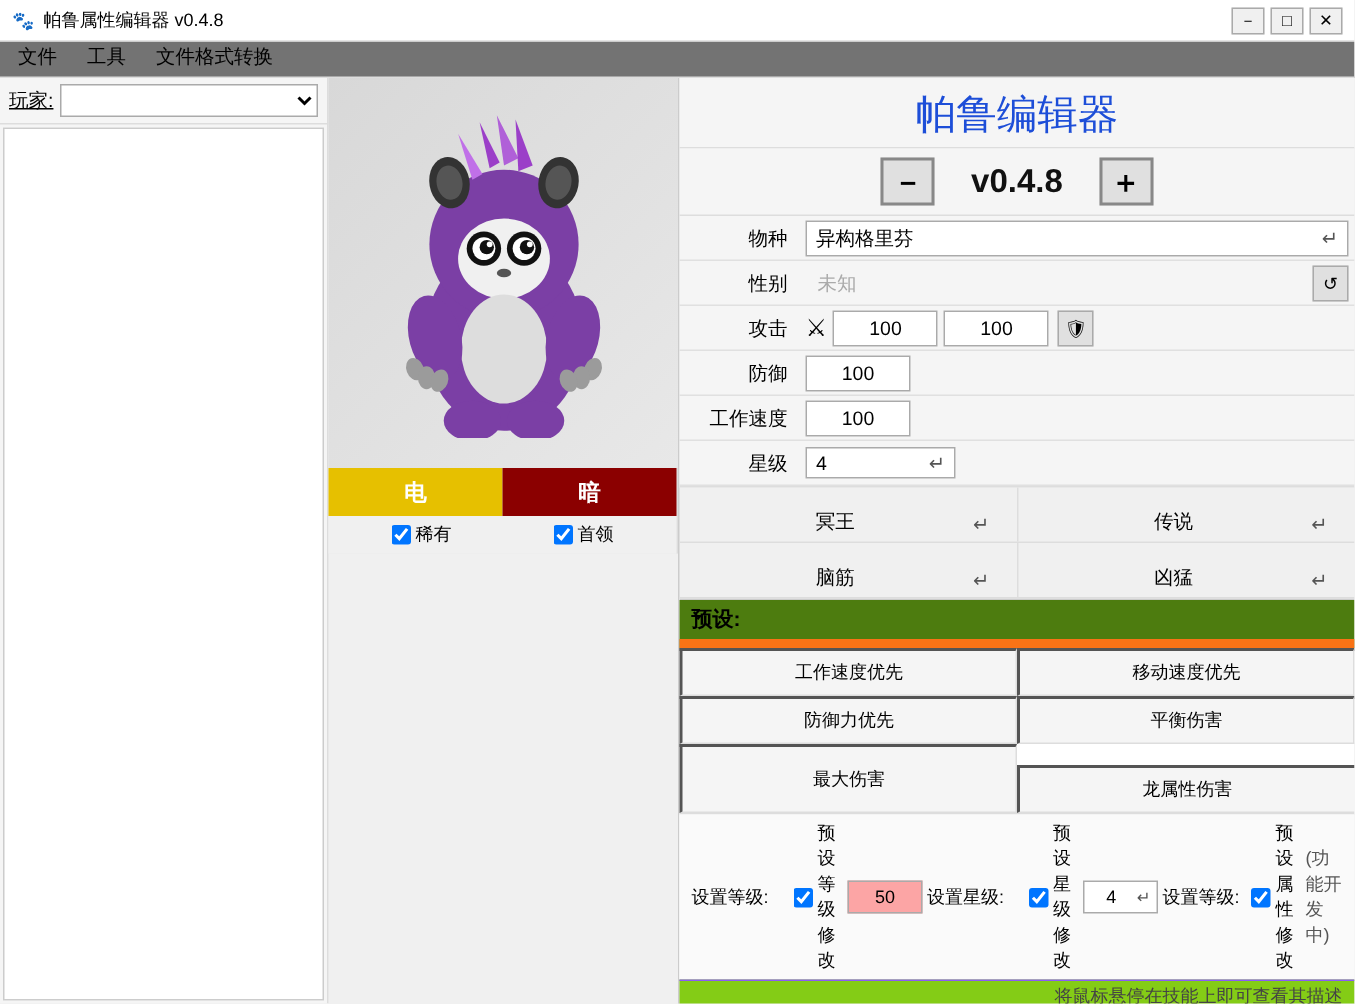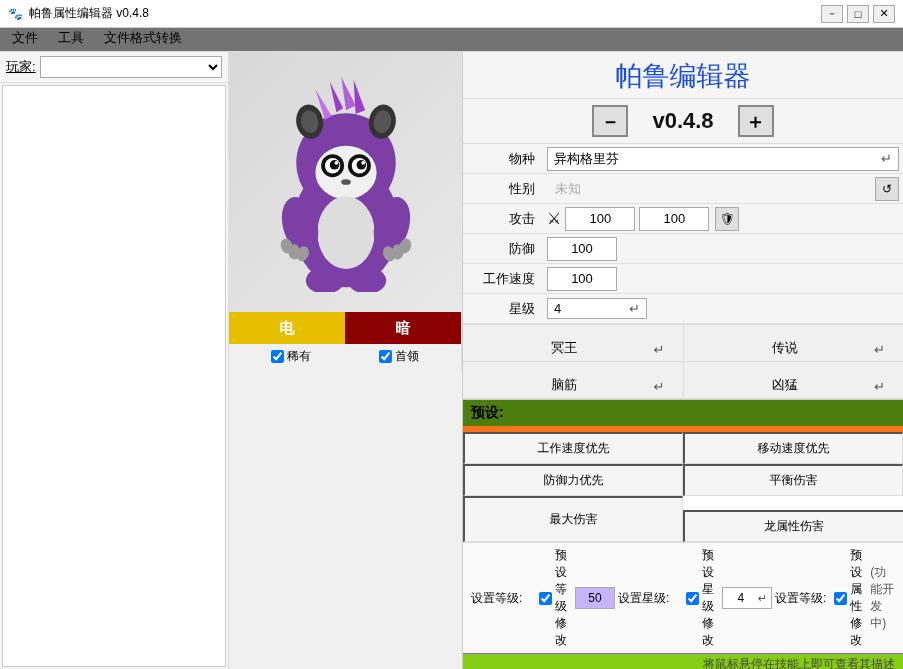--- a/index.html
+++ b/index.html
@@ -332,26 +332,26 @@
       flex: 1;
       font-size: 12px;
     }
     .setting-input-area {
       margin-left: auto;
       display: flex;
       align-items: center;
       gap: 4px;
     }
     .setting-input {
-      width: 40px;
+      width: 50px;
       height: 22px;
       border: 1px solid #aaa;
       text-align: center;
       font-size: 12px;
-      background: #c4b5fd;
+      background: #fca5a5;
     }
     .small-arrow {
       font-size: 11px;
       color: #555;
     }
     .dev-notice {
       font-size: 12px;
       color: #555;
     }
 

